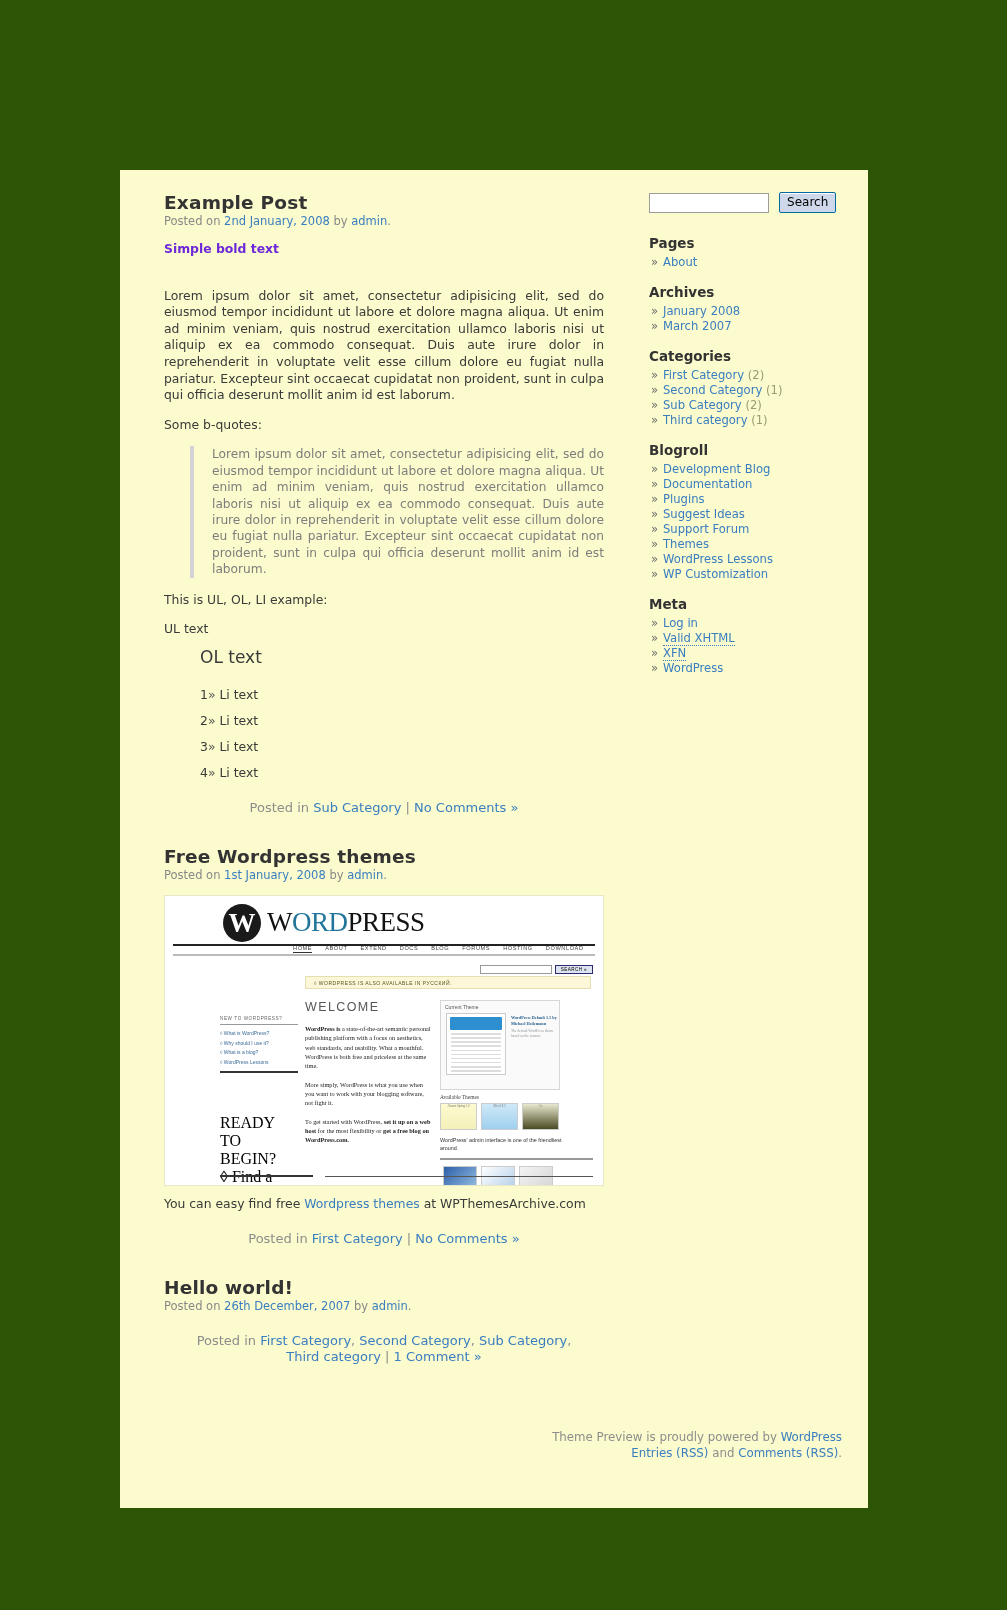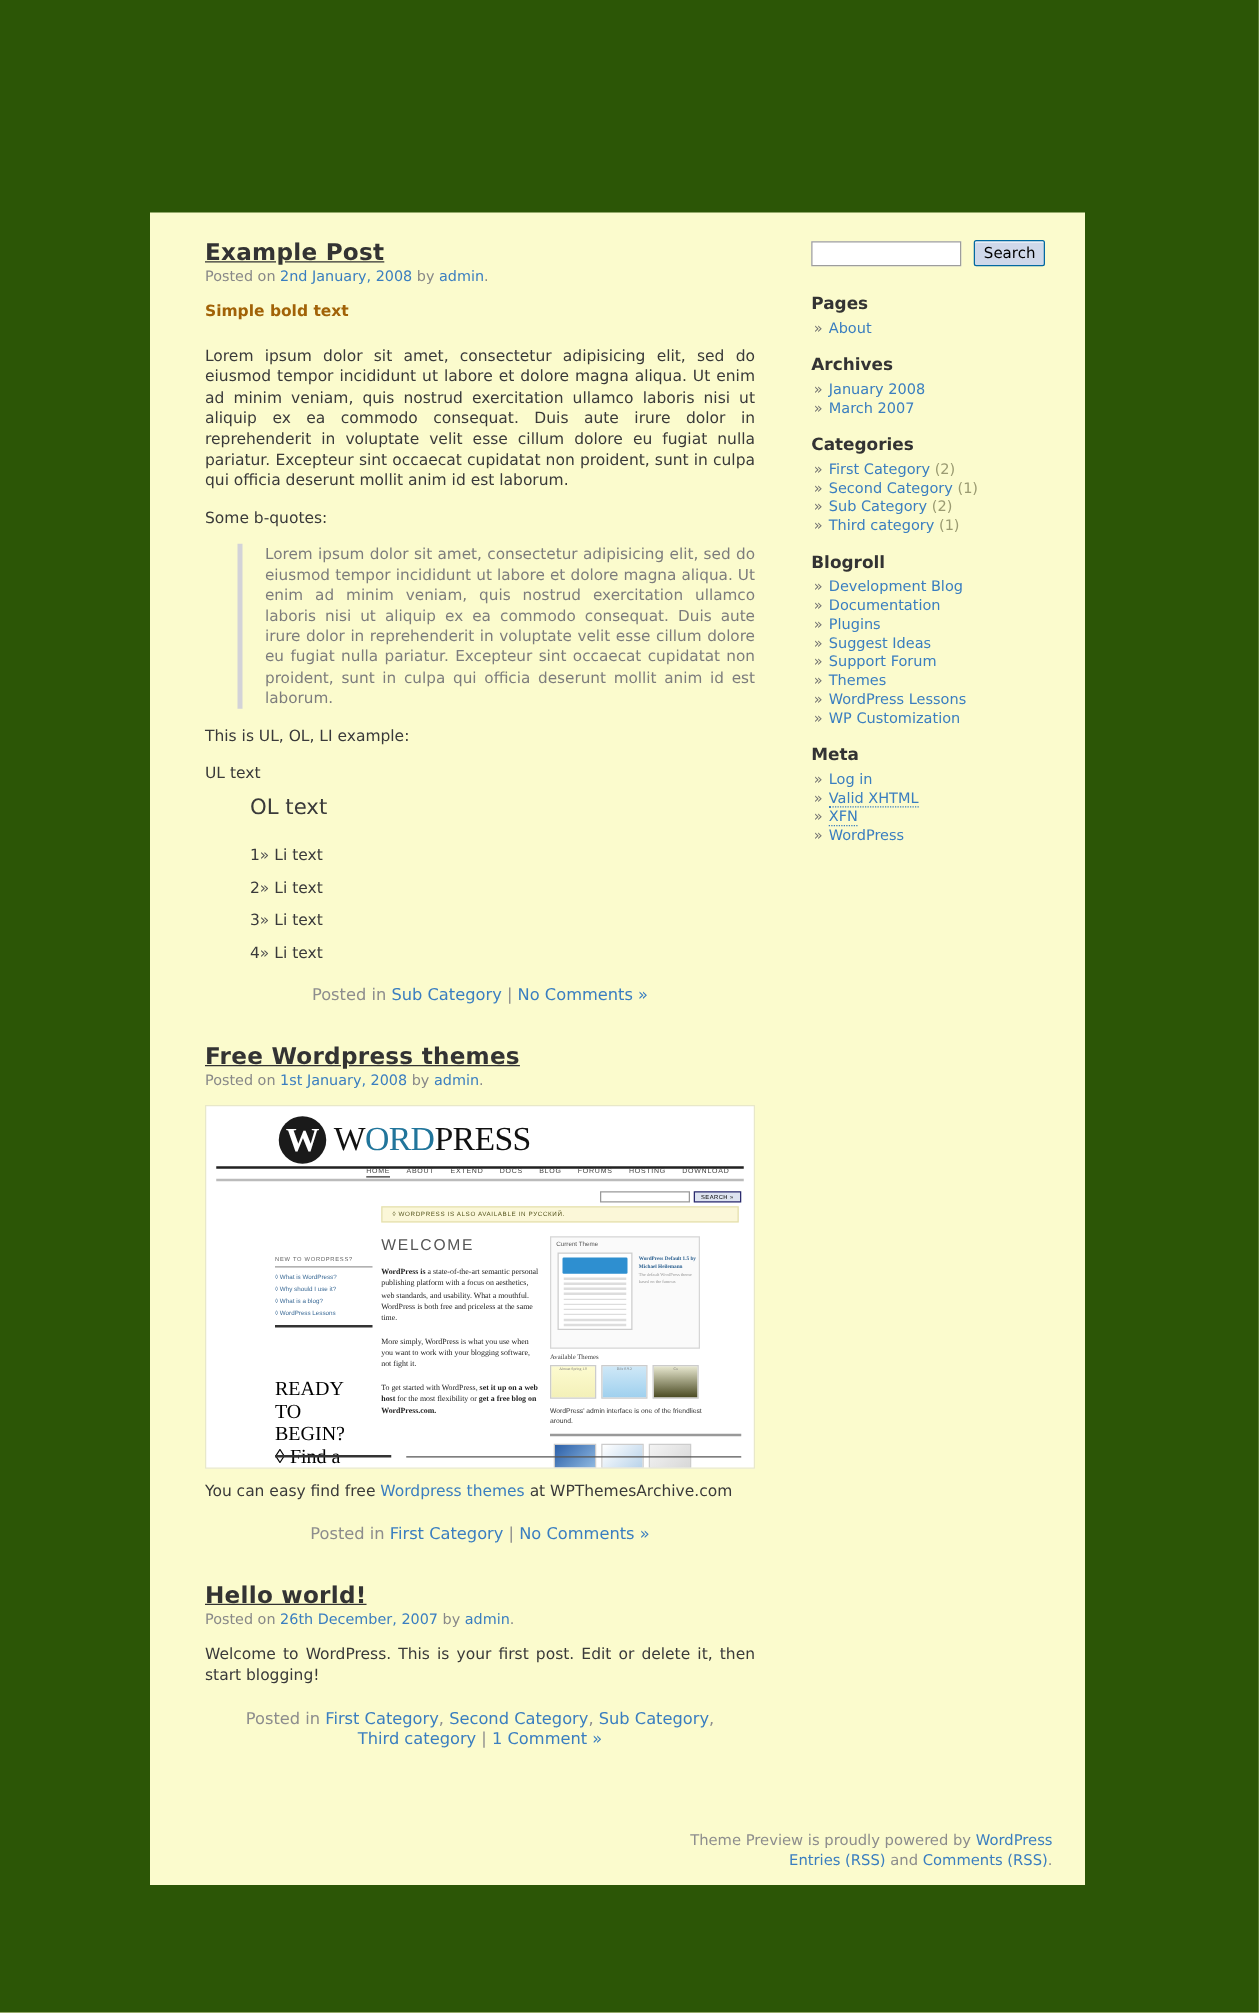--- a/index.html
+++ b/index.html
@@ -18,29 +18,29 @@
   }
   
   #inner { position:relative; padding:22px 26px 0 44px; }
   #content { width:440px; float:left; }
   #sidebar { position:absolute; left:529px; top:22px; width:195px; }
 
   
   .post { margin-bottom:30px; }
   .post h2 {
     font-size:18.5px; font-weight:bold; color:#333; margin:0 0 1px 0;
-    letter-spacing:.2px; font-family:"DejaVu Sans", sans-serif;text-decoration:underline;
+    letter-spacing:.2px; font-family:"DejaVu Sans", sans-serif;
   }
   .postmeta-top { font-size:11.5px; color:#888; margin:0 0 13px 0; }
   .postmeta-top a { color:#3a7ec0; text-decoration:none; }
   .entry p {
     font-size:12.4px; line-height:16.6px; color:#3a3a3a;
     text-align:justify; margin:0 0 13px 0;
   }
-  .entry p.bold { font-weight:bold; color:#a16207; margin-bottom:19px; }
+  .entry p.bold { font-weight:bold; color:#6d28d9; margin-bottom:30px; }
   .entry blockquote {
     margin:0 0 14px 26px; padding:0 0 0 18px;
     border-left:4px solid #d3d3d8;
   }
   .entry blockquote p {
     color:#7d7d7d; font-size:12.2px; line-height:16.4px;
     text-align:justify; margin:0;
   }
   .listwrap { margin:0 0 4px 0; }
   .listwrap .ul-text { font-size:12.4px; color:#3a3a3a; margin:0 0 11px 0; }
@@ -276,23 +276,20 @@
         <div class="postmeta-bottom">
           <span>Posted in </span><a href="#">First Category</a><span> | </span><a href="#">No Comments »</a>
         </div>
       </div>
 
       <div class="post">
         <h2>Hello world!</h2>
         <div class="postmeta-top">
           <span>Posted on </span><a href="#">26th December, 2007</a><span> by </span><a href="#">admin</a><span>.</span>
         </div>
-        <div class="entry">
-          <p>Welcome to WordPress. This is your first post. Edit or delete it, then start blogging!</p>
-        </div>
         <div class="postmeta-bottom" style="padding:0 14px;">
           <span>Posted in </span><a href="#">First Category</a><span>, </span><a href="#">Second Category</a><span>, </span><a href="#">Sub Category</a><span>, </span><a href="#">Third category</a><span> | </span><a href="#">1 Comment »</a>
         </div>
       </div>
 
     </div>
 
     <div id="sidebar">
 
       <div class="searchbox">

